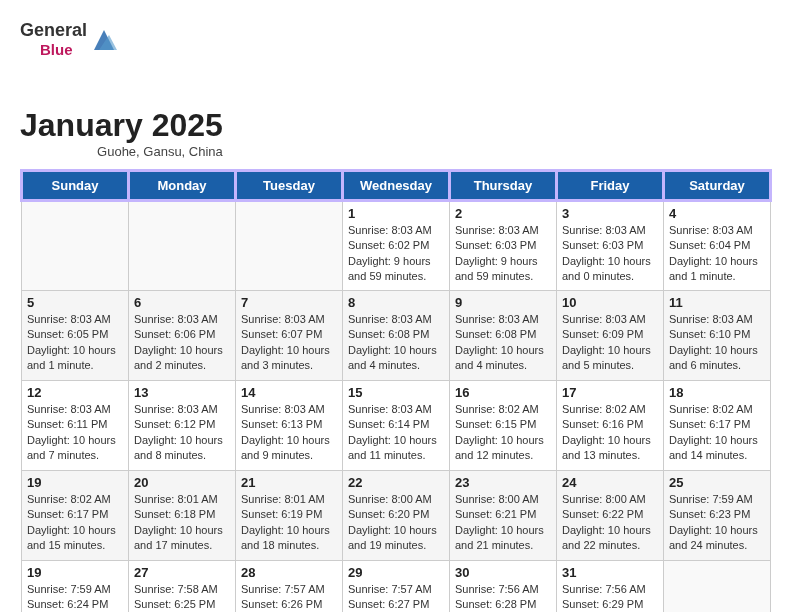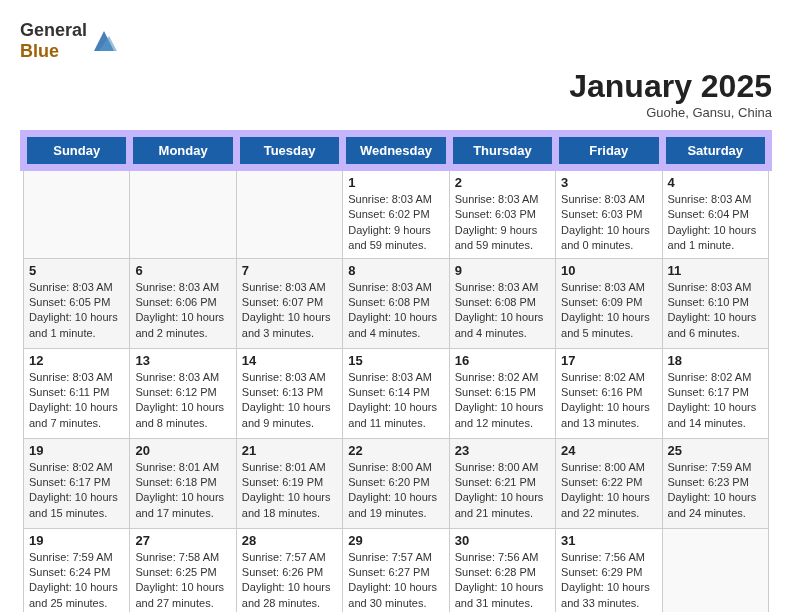--- a/index.html
+++ b/index.html
@@ -8,34 +8,36 @@
       background: #fff;
       width: 792px;
       min-height: 612px;
       padding: 20px;
     }
     .header {
       display: flex;
       justify-content: space-between;
       align-items: flex-start;
       margin-bottom: 10px;
+      flex-direction: column;
     }
     .logo {
       display: flex;
       align-items: center;
     }
     .logo-text-general {
       font-size: 18px;
       font-weight: bold;
       color: #333;
     }
     .logo-text-blue {
-      font-size: 18px;
-      font-weight: bold;
-      color: #a16207;
+      font-size: 15px;
+      font-weight: bold;
+      color: #be185d;
+      margin-left: 20px;
     }
     .logo-icon {
       width: 30px;
       height: 30px;
       margin-left: 2px;
     }
     .title-block {
       text-align: right;
       margin-top: 48px;
     }
@@ -53,21 +55,21 @@
       border-collapse: collapse;
       font-size: 11px;
     }
     thead tr th {
       background: #1a5fa8;
       color: #fff;
       text-align: center;
       padding: 6px 4px;
       font-size: 13px;
       font-weight: bold;
-      border: 7px solid #c4b5fd;
+      border: 3px solid #c4b5fd;
     }
     tbody tr td {
       border: 1px solid #ccc;
       vertical-align: top;
       padding: 4px 5px;
       height: 90px;
       width: 14.28%;
       background: #fff;
     }
     tbody tr:nth-child(even) td {

